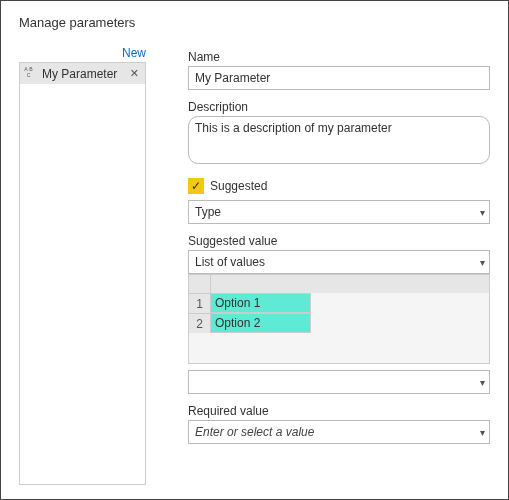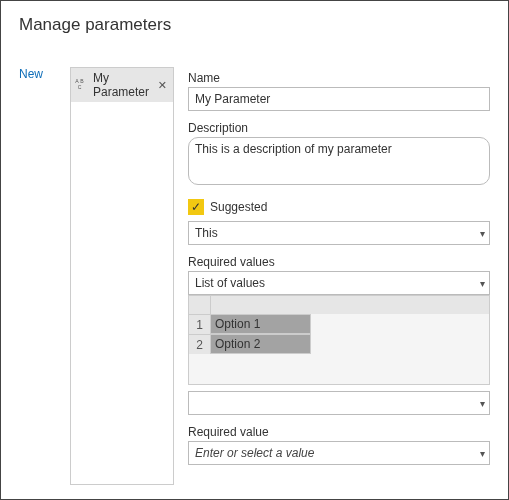--- a/index.html
+++ b/index.html
@@ -14,35 +14,34 @@
     overflow: hidden;
   }
   .dialog {
     padding: 14px 18px 14px 18px;
     width: 100%;
     height: 100%;
     display: flex;
     flex-direction: column;
   }
   .title {
-    font-size: 17px;
+    font-size: 13px;
     font-weight: 300;
     color: #333;
-    margin-bottom: 32px;
+    margin-bottom: 16px;
   }
   .body {
     display: flex;
     gap: 14px;
     flex: 1;
   }
   .sidebar {
-    width: 155px;
-    display: flex;
-    flex-direction: row;
-    gap: 27px;
+    width: 127px;
+    display: flex;
+    flex-direction: column;
   }
   .sidebar-header {
     display: flex;
     justify-content: flex-end;
     padding-bottom: 2px;
   }
   .new-link {
     color: #0e6db8;
     font-size: 12px;
     cursor: pointer;
@@ -71,20 +70,21 @@
   }
   .abc-icon {
     width: 14px; height: 12px;
   }
   .form {
     flex: 1;
     font-size: 12px;
     color: #333;
     display: flex;
     flex-direction: column;
+    margin-left: 28px;
   }
   .field-label { margin-bottom: 2px; margin-top: 4px; }
   .text-input, .textarea, .select {
     width: 100%;
     border: 1px solid #bbb;
     font-family: inherit;
     font-size: 12px;
     padding: 4px 6px;
     background: #fff;
     color: #333;
@@ -141,21 +141,21 @@
     border-right: 1px solid #ccc;
     border-top: 1px solid #ccc;
     display: flex;
     align-items: center;
     justify-content: center;
     color: #555;
   }
   .grid-row .cell {
     border: 1px solid #ccc;
     border-left: none;
-    background: #a3a3a3;
+    background: #5eead4;
     padding: 2px 4px;
     width: 100px;
     display: flex;
     align-items: center;
   }
   .grid-pad { height: 30px; }
 </style>
 </head>
 <body>
 
@@ -190,25 +190,25 @@
 
       <div class="field-label">Description</div>
       <textarea class="textarea row-gap" style="">This is a description of my parameter</textarea>
 
       <div class="required-row">
         <div class="checkbox">✓</div>
         <span>Suggested</span>
       </div>
 
       <div class="select row-gap">
-        <span>This</span>
-        <span class="chev">▾</span>
-      </div>
-
-      <div class="field-label">Required values</div>
+        <span>Type</span>
+        <span class="chev">▾</span>
+      </div>
+
+      <div class="field-label">Suggested value</div>
       <div class="select">
         <span>List of values</span>
         <span class="chev">▾</span>
       </div>
 
       <div class="list-editor">
         <div class="grid-header">
           <div class="num"></div>
             <div class="rest"></div>
         </div>

